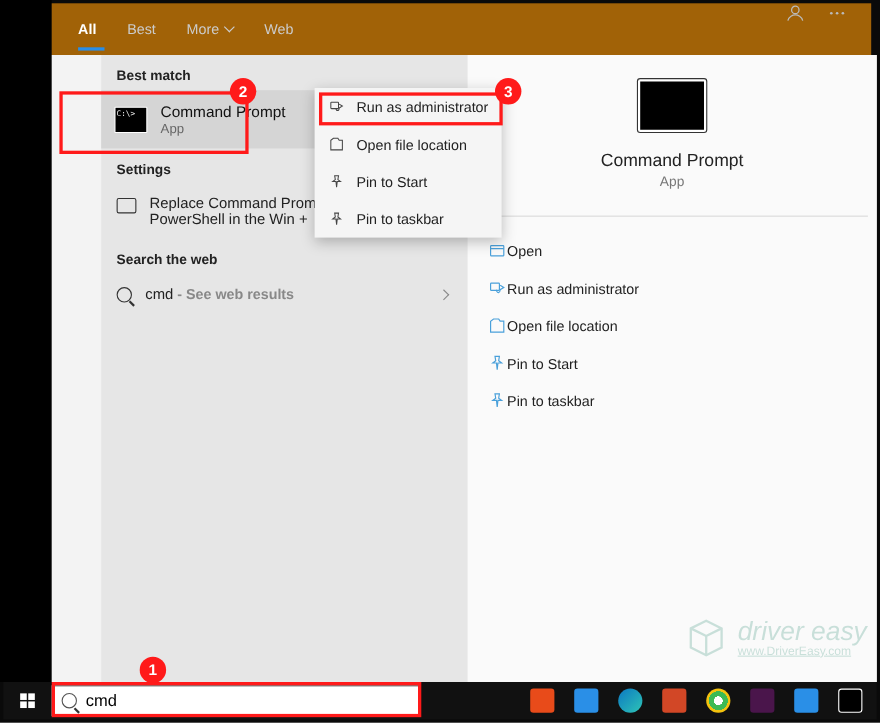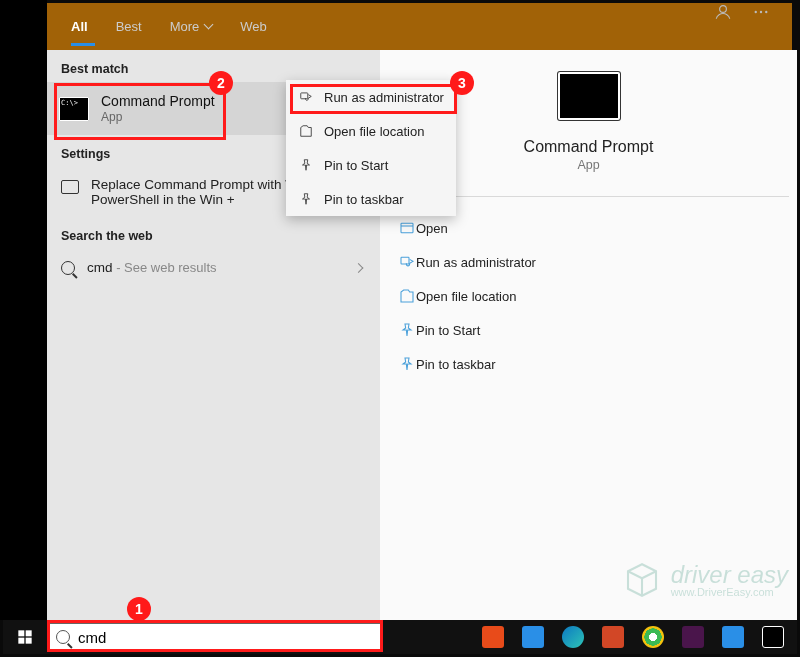--- a/index.html
+++ b/index.html
@@ -13,38 +13,38 @@
   .tabitems { display:flex; gap:0; align-items:center; height:100%; }
   .tab { font-size:13px; color:#ccc; padding:0 14px; height:100%; display:flex; align-items:center; cursor:default;}
   .tab.active { color:#fff; font-weight:600;}
   .tab.active::after{content:""; position:absolute; bottom:4px; height:3px; width:24px; background:#298ee8;}
   .tab.active{position:relative;}
   .tab .chev { margin-left:6px; border:solid #ccc; border-width:0 1px 1px 0; padding:3px; transform:rotate(45deg); margin-top:-4px;}
   .topbar .right { margin-left:auto; display:flex; align-items:center; gap:20px; padding-right:22px; color:#aaa;}
   .person-icon svg, .dots svg { display:block; }
 
   
-  .main { position:absolute; left:47px; right:3px; top:50px; bottom:37px; background:#f3f3f3; display:flex; }
+  .main { position:absolute; left:47px; right:3px; top:50px; bottom:37px; background:#f3f3f3; display:flex;padding-left:45px; }
   .leftpane { width:333px; background:#e6e6e6; position:relative; }
   .rightpane { flex:1; background:#fafafa; display:flex; flex-direction:column; }
 
   .section-label { font-size:12.5px; font-weight:600; color:#222; padding:12px 14px 6px 14px; }
   .bestmatch-row { background:#d5d5d5; display:flex; align-items:center; padding:11px 12px; gap:12px; position:relative;}
   .cmd-thumb { width:30px; height:24px; background:#000; border:1px solid #fff; border-radius:1px; position:relative;}
   .cmd-thumb::after{content:"C:\\>"; color:#eee; font-size:7px; position:absolute; left:1px; top:1px; font-family:monospace;}
   .bm-title { font-size:14px; color:#111; }
   .bm-sub { font-size:12px; color:#666; margin-top:1px;}
   .item-chev { position:absolute; right:18px; top:50%; width:7px; height:7px; border:solid #888; border-width:0 1.5px 1.5px 0; transform: translateY(-50%) rotate(-45deg);}
 
   .setting-row { padding:10px 14px; font-size:13.5px; color:#222; display:flex; gap:12px; align-items:flex-start;}
   .setting-icon { width:18px; flex:0 0 18px; height:14px; border:1.5px solid #333; border-radius:2px; margin-top:3px;}
   .web-row { position:relative; padding:11px 14px; font-size:13.5px; color:#222; display:flex; align-items:center; gap:12px;}
   .search-glass { width:14px; height:14px; border:1.5px solid #333; border-radius:50%; position:relative;}
   .search-glass::after{content:""; position:absolute; width:6px; height:1.5px; background:#333; transform:rotate(45deg); bottom:-3px; right:-4px;}
-  .web-hint{ color:#888; font-size:13px;}
+  .web-hint{ color:#888; font-size:13px;font-weight:bold;}
 
   
   .ctxmenu { position:absolute; left:286px; top:80px; width:170px; background:#f5f5f5; box-shadow:0 4px 12px rgba(0,0,0,0.25); z-index:50;}
   .ctxitem { font-size:13px; color:#222; padding:9px 12px; display:flex; align-items:center; gap:10px;}
   .ctxitem .mi { width:16px; height:16px; display:flex; align-items:center; justify-content:center; color:#444;}
 
   
   .app-preview { display:flex; flex-direction:column; align-items:center; padding:22px 0 14px 0;}
   .big-thumb { width:62px; height:48px; background:#000; border:2px solid #fff; border-radius:2px; box-shadow:0 0 0 1px #333;}
   .app-title { font-size:16px; color:#222; margin-top:18px;}
@@ -64,21 +64,21 @@
   .searcharea { width:335px; height:28px; background:#fff; border:1px solid #666; display:flex; align-items:center; gap:8px; padding:0 8px; margin-left:0;}
   .searcharea input { border:none; outline:none; font-size:15px; flex:1; background:transparent;}
   .task-icons { margin-left:auto; display:flex; align-items:center; height:100%; padding-right:4px; gap:0;}
   .task-icons .ti { width:40px; height:100%; display:flex; align-items:center; justify-content:center;}
   .iconbox{ width:22px; height:22px; border-radius:3px;}
 
   
   .watermark { position:absolute; right:12px; bottom:56px; display:flex; align-items:center; gap:8px; opacity:0.28; z-index:5; pointer-events:none;}
   .watermark .wm-text { line-height:1;}
   .watermark .wline1 { font-size:24px; font-style:italic; color:#4a9b86; font-weight:300;}
-  .watermark .wline2 { font-size:11px; color:#4a9b86;}
+  .watermark .wline2 { font-size:11px; color:#4a9b86;text-decoration:underline;}
 </style>
 </head>
 <body>
 
 <div class="desktop-band"></div>
 
 <div class="topbar">
   <div class="tabitems">
     <div class="tab active">All</div>
     <div class="tab">Best</div>

